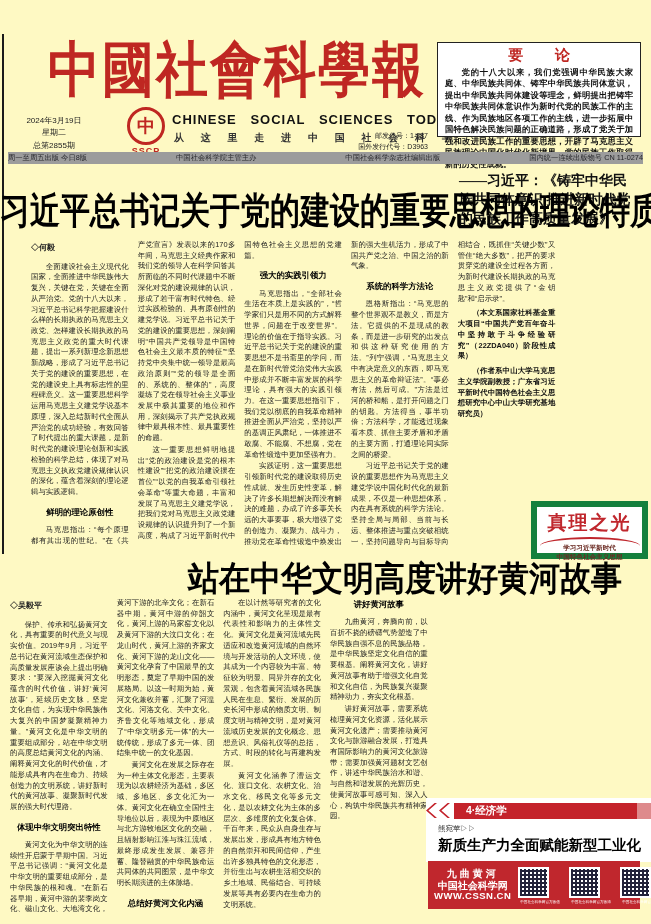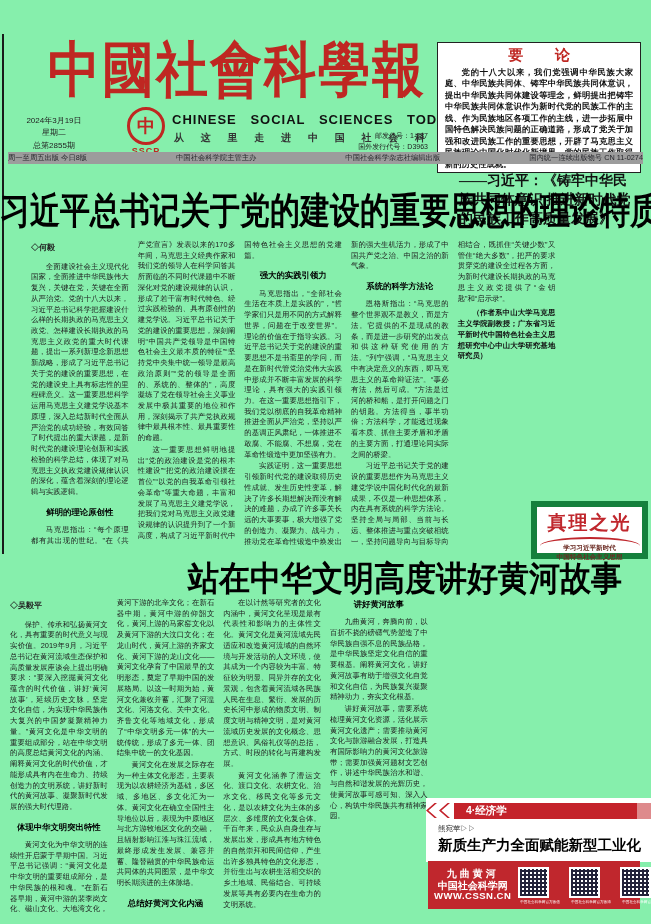--- a/index.html
+++ b/index.html
@@ -1,18 +1,18 @@
 <!DOCTYPE html>
 <html><head>
 <meta charset="utf-8">
 <style>
   html,body{margin:0;padding:0;}
   body{width:651px;height:924px;background:#f7f6f3;position:relative;overflow:hidden;
        font-family:"Liberation Sans",sans-serif;-webkit-font-smoothing:antialiased;}
-  .page{position:absolute;inset:0;background:#86efac;}
+  .page{position:absolute;inset:0;background:#fef9c3;}
   .edge-line{position:absolute;left:2px;top:34px;width:2px;height:520px;background:#1a1a1a;}
 
   
   .paper-title{position:absolute;left:48px;top:30px;font-family:"Liberation Serif",serif;
     font-weight:bold;color:#bf2722;font-size:52px;letter-spacing:2px;transform:scaleY(1.15);
     transform-origin:top left;white-space:nowrap;}
   .date-block{position:absolute;left:20px;top:115px;width:68px;text-align:center;
     font-size:8px;line-height:1.55;color:#222;}
   .logo{position:absolute;left:124px;top:107px;width:44px;text-align:center;}
   .logo-circle{width:32px;height:32px;margin:0 auto;border:3px solid #bf2722;border-radius:50%;
@@ -20,21 +20,21 @@
     font-size:18px;font-family:"Liberation Serif",serif;}
   .logo-text{color:#bf2722;font-weight:bold;font-size:9px;letter-spacing:1px;margin-top:1px;}
   .english-title{position:absolute;left:172px;top:112px;font-size:13px;letter-spacing:1px;
     word-spacing:9px;color:#111;font-weight:600;white-space:nowrap;}
   .slogan{position:absolute;left:174px;top:131px;font-size:10px;letter-spacing:7px;
     color:#333;font-weight:bold;white-space:nowrap;}
   .codes{position:absolute;left:336px;top:131px;width:92px;text-align:right;font-size:7px;
     line-height:1.5;color:#222;}
 
   
-  .yaolun{position:absolute;left:437px;top:42px;width:204px;height:131px;border:1.5px solid #222;
+  .yaolun{position:absolute;left:437px;top:42px;width:204px;height:95px;border:1.5px solid #222;
     background:#fff;box-sizing:border-box;padding:3px 7px;}
   .yaolun-title{color:#bf2722;font-weight:900;font-size:15px;text-align:center;
     letter-spacing:14px;padding-left:14px;font-family:"Liberation Serif",serif;}
   .yaolun-body{font-family:"Liberation Serif",serif;font-weight:bold;font-size:8.3px;
     line-height:1.38;text-align:justify;color:#111;margin-top:2px;text-indent:2em;}
   .yaolun-sign{font-family:Liberation Serif, serif;font-weight:bold;font-size:14px;
     line-height:1.35;color:#111;margin-top:2px;padding-left:14px;}
 
   
   .info-bar{position:absolute;left:8px;top:152px;width:635px;height:12px;background:#9c9c9c;
@@ -138,20 +138,21 @@
       <div class="blk-p">全面建设社会主义现代化国家，全面推进中华民族伟大复兴，关键在党，关键在全面从严治党。党的十八大以来，习近平总书记科学把握建设什么样的长期执政的马克思主义政党、怎样建设长期执政的马克思主义政党的重大时代课题，提出一系列新理念新思想新战略，形成了习近平总书记关于党的建设的重要思想，在党的建设史上具有标志性的里程碑意义。这一重要思想科学运用马克思主义建党学说基本原理，深入总结新时代全面从严治党的成功经验，有效回答了时代提出的重大课题，是新时代党的建设理论创新和实践检验的科学总结，体现了对马克思主义执政党建设规律认识的深化，蕴含着深刻的理论逻辑与实践逻辑。</div>
       <div class="blk-h">鲜明的理论原创性</div>
       <div class="blk-p">马克思指出：“每个原理都有其出现的世纪。”在《共产党宣言》发表以来的170多年间，马克思主义经典作家和我们党的领导人在科学回答其所面临的不同时代课题中不断深化对党的建设规律的认识，形成了若干富有时代特色、经过实践检验的、具有原创性的建党学说。习近平总书记关于党的建设的重要思想，深刻阐明“中国共产党领导是中国特色社会主义最本质的特征”“坚持党中央集中统一领导是最高政治原则”“党的领导是全面的、系统的、整体的”，高度凝练了党在领导社会主义事业发展中极其重要的地位和作用，深刻揭示了共产党执政规律中最具根本性、最具重要性的命题。</div>
       <div class="blk-p">这一重要思想鲜明地提出“党的政治建设是党的根本性建设”“把党的政治建设摆在首位”“以党的自我革命引领社会革命”等重大命题，丰富和发展了马克思主义建党学说，把我们党对马克思主义政党建设规律的认识提升到了一个新高度，构成了习近平新时代中国特色社会主义思想的党建篇。</div>
       <div class="blk-h">强大的实践引领力</div>
       <div class="blk-p">马克思指出，“全部社会生活在本质上是实践的”，“哲学家们只是用不同的方式解释世界，问题在于改变世界”。理论的价值在于指导实践。习近平总书记关于党的建设的重要思想不是书斋里的学问，而是在新时代管党治党伟大实践中形成并不断丰富发展的科学理论，具有强大的实践引领力。在这一重要思想指引下，我们党以彻底的自我革命精神推进全面从严治党，坚持以严的基调正风肃纪，一体推进不敢腐、不能腐、不想腐，党在革命性锻造中更加坚强有力。</div>
       <div class="blk-p">实践证明，这一重要思想引领新时代党的建设取得历史性成就、发生历史性变革，解决了许多长期想解决而没有解决的难题，办成了许多事关长远的大事要事，极大增强了党的创造力、凝聚力、战斗力，推动党在革命性锻造中焕发出新的强大生机活力，形成了中国共产党之治、中国之治的新气象。</div>
       <div class="blk-h">系统的科学方法论</div>
       <div class="blk-p">恩格斯指出：“马克思的整个世界观不是教义，而是方法。它提供的不是现成的教条，而是进一步研究的出发点和供这种研究使用的方法。”列宁强调，“马克思主义中有决定意义的东西，即马克思主义的革命辩证法”。“事必有法，然后可成。”方法是过河的桥和船，是打开问题之门的钥匙。方法得当，事半功倍；方法科学，才能透过现象看本质、抓住主要矛盾和矛盾的主要方面，打通理论同实际之间的桥梁。</div>
       <div class="blk-p">习近平总书记关于党的建设的重要思想作为马克思主义建党学说中国化时代化的最新成果，不仅是一种思想体系，内在具有系统的科学方法论。坚持全局与局部、当前与长远、整体推进与重点突破相统一，坚持问题导向与目标导向相结合，既抓住“关键少数”又管住“绝大多数”，把严的要求贯穿党的建设全过程各方面，为新时代建设长期执政的马克思主义政党提供了“金钥匙”和“启示录”。</div>
+      <div class="blk-note">（本文系国家社科基金重大项目“中国共产党百年奋斗中坚持敢于斗争经验研究”（22ZDA040）阶段性成果）</div>
       <div class="blk-note">（作者系中山大学马克思主义学院副教授；广东省习近平新时代中国特色社会主义思想研究中心中山大学研究基地研究员）</div>
     </div>
 
   <div class="truth-box">
     <div class="truth-title">真理之光</div>
     <div class="truth-arc"></div>
     <div class="truth-sub">
       <div>学习习近平新时代</div>
       <div>中国特色社会主义思想</div>
     </div>

